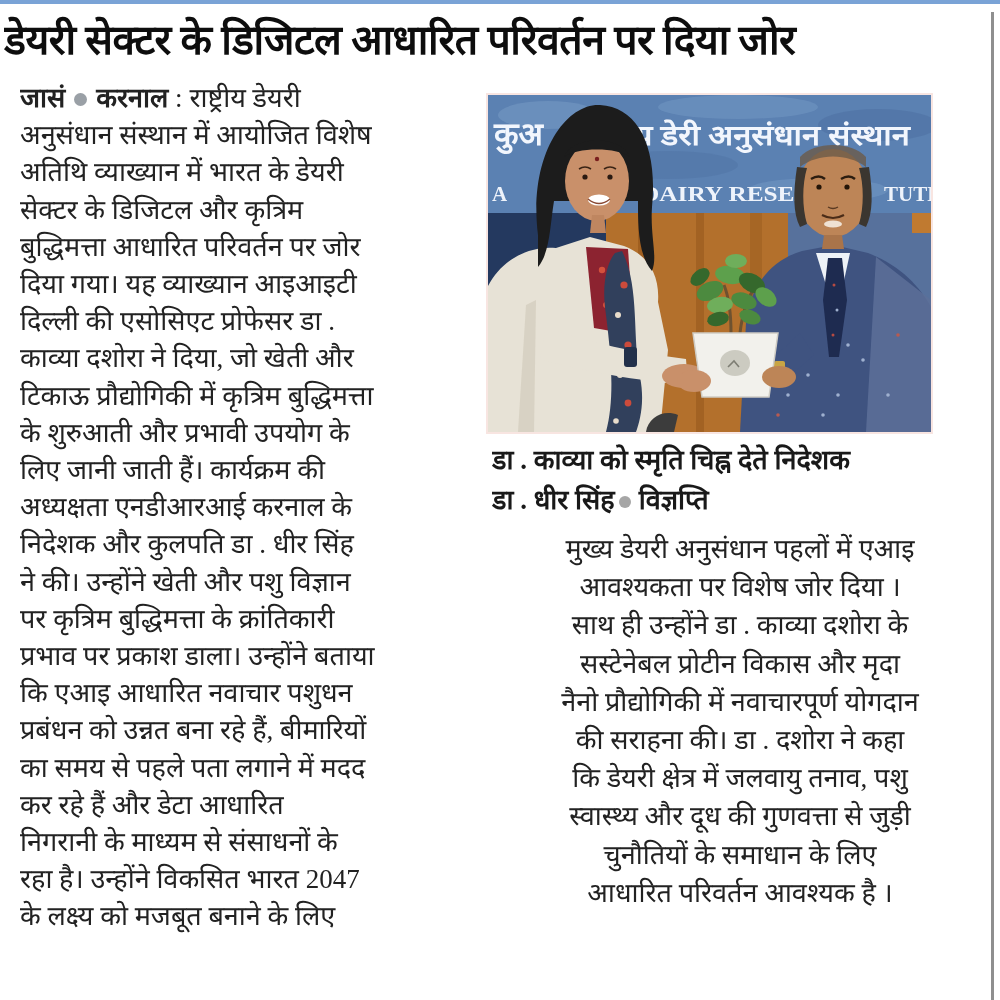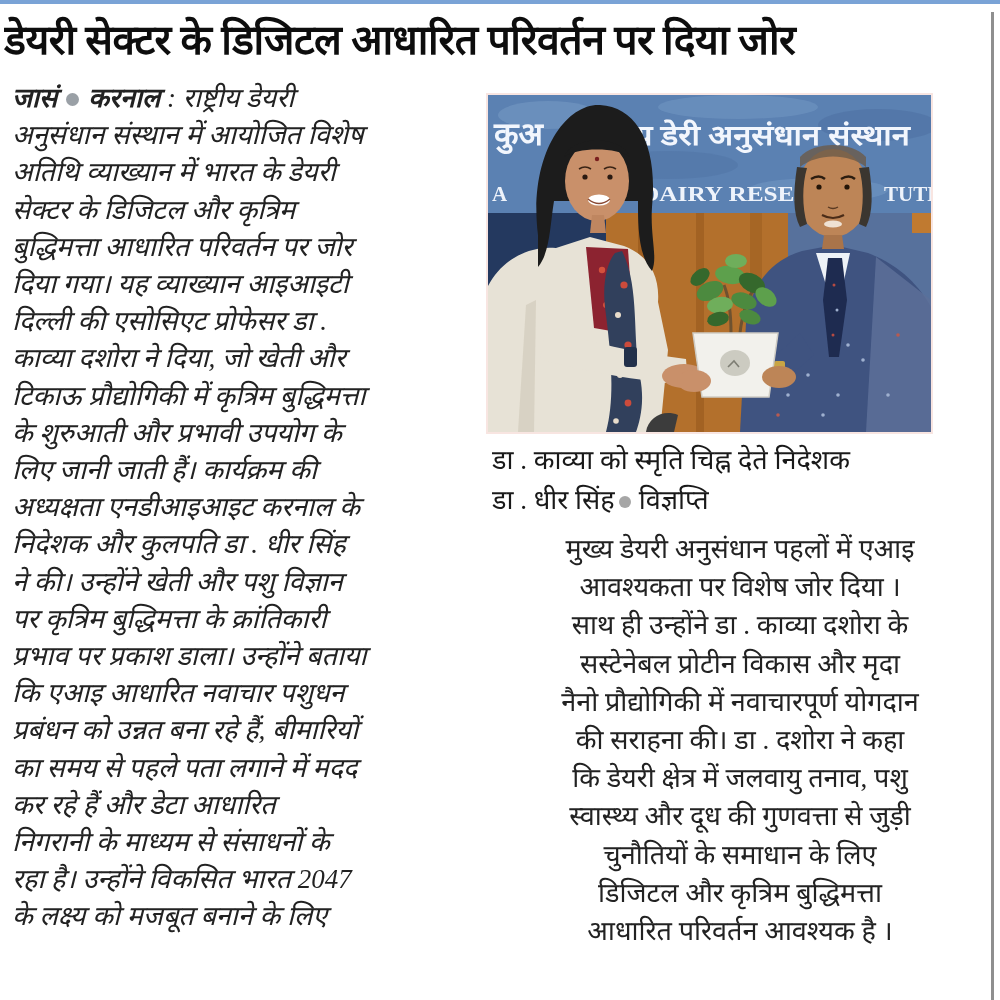--- a/index.html
+++ b/index.html
@@ -13,41 +13,41 @@
   
   .v-rule{left:991px;top:12px;width:3px;height:988px;background:#8f8f8f;}
   
   .headline{
     left:4px;top:10px;width:978px;height:62px;
     font-size:41px;font-weight:bold;color:#0d0d0d;white-space:nowrap;overflow:hidden;
     letter-spacing:-0.5px;
   }
   
   .col{overflow:hidden;}
-  .col-left{left:12px;top:80px;width:472px;height:905px;font-style:italic;}
+  .col-left{left:20px;top:80px;width:472px;height:905px;}
   .col-right{left:494px;top:530px;width:492px;height:462px;}
   .ln{white-space:nowrap;font-size:27px;line-height:37.2px;color:#222222;}
   .col-right .ln{line-height:38.2px;text-align:center;}
   .bold{font-weight:bold;}
   .dot{
     display:inline-block;width:13px;height:13px;border-radius:50%;
     background:#9aa0a6;margin:0 9px 2px 9px;vertical-align:middle;
   }
   .cap-dot{
     display:inline-block;width:12px;height:12px;border-radius:50%;
     background:#a6a6a6;margin:0 8px 2px 4px;vertical-align:middle;
   }
   
   .photo{
     left:488px;top:95px;width:443px;height:337px;
     box-shadow:0 0 0 2px rgba(236,180,170,0.35);
     overflow:hidden;background:#5b81b2;text-align:center;
   }
   
-  .caption{left:492px;top:440px;width:486px;font-size:27px;font-weight:400;
+  .caption{left:492px;top:440px;width:486px;font-size:27px;font-weight:700;
     line-height:40px;color:#191919;white-space:nowrap;overflow:hidden;}
 </style>
 </head>
 <body>
 
 <div class="abs top-rule"></div>
 <div class="abs v-rule"></div>
 
 <div class="abs headline">डेयरी सेक्टर के डिजिटल आधारित परिवर्तन पर दिया जोर</div>
 
@@ -60,21 +60,21 @@
   <div class="ln">अनुसंधान संस्थान में आयोजित विशेष</div>
   <div class="ln">अतिथि व्याख्यान में भारत के डेयरी</div>
   <div class="ln">सेक्टर के डिजिटल और कृत्रिम</div>
   <div class="ln">बुद्धिमत्ता आधारित परिवर्तन पर जोर</div>
   <div class="ln">दिया गया। यह व्याख्यान आइआइटी</div>
   <div class="ln">दिल्ली की एसोसिएट प्रोफेसर डा .</div>
   <div class="ln">काव्या दशोरा ने दिया, जो खेती और</div>
   <div class="ln">टिकाऊ प्रौद्योगिकी में कृत्रिम बुद्धिमत्ता</div>
   <div class="ln">के शुरुआती और प्रभावी उपयोग के</div>
   <div class="ln">लिए जानी जाती हैं। कार्यक्रम की</div>
-  <div class="ln">अध्यक्षता एनडीआइआइट करनाल के</div>
+  <div class="ln">अध्यक्षता एनडीआरआई करनाल के</div>
   <div class="ln">निदेशक और कुलपति डा . धीर सिंह</div>
   <div class="ln">ने की। उन्होंने खेती और पशु विज्ञान</div>
   <div class="ln">पर कृत्रिम बुद्धिमत्ता के क्रांतिकारी</div>
   <div class="ln">प्रभाव पर प्रकाश डाला। उन्होंने बताया</div>
   <div class="ln">कि एआइ आधारित नवाचार पशुधन</div>
   <div class="ln">प्रबंधन को उन्नत बना रहे हैं, बीमारियों</div>
   <div class="ln">का समय से पहले पता लगाने में मदद</div>
   <div class="ln">कर रहे हैं और डेटा आधारित</div>
   <div class="ln">निगरानी के माध्यम से संसाधनों के</div>
   <div class="ln">रहा है। उन्होंने विकसित भारत 2047</div>
@@ -207,15 +207,14 @@
 <div class="abs col col-right">
   <div class="ln">मुख्य डेयरी अनुसंधान पहलों में एआइ</div>
   <div class="ln">आवश्यकता पर विशेष जोर दिया ।</div>
   <div class="ln">साथ ही उन्होंने डा . काव्या दशोरा के</div>
   <div class="ln">सस्टेनेबल प्रोटीन विकास और मृदा</div>
   <div class="ln">नैनो प्रौद्योगिकी में नवाचारपूर्ण योगदान</div>
   <div class="ln">की सराहना की। डा . दशोरा ने कहा</div>
   <div class="ln">कि डेयरी क्षेत्र में जलवायु तनाव, पशु</div>
   <div class="ln">स्वास्थ्य और दूध की गुणवत्ता से जुड़ी</div>
   <div class="ln">चुनौतियों के समाधान के लिए</div>
-  <div class="ln">डिजिटल और कृत्रिम बुद्धिमत्ता</div>
   <div class="ln">आधारित परिवर्तन आवश्यक है ।</div>
 </div>
 
 </body></html>

